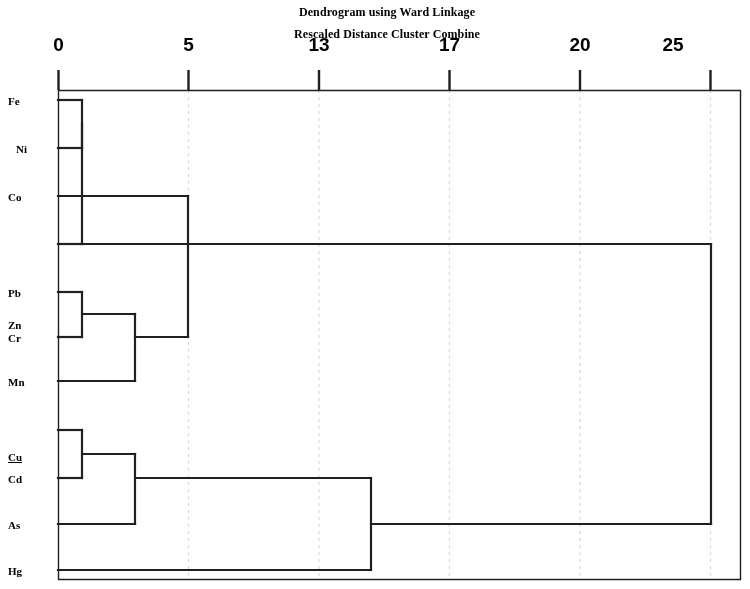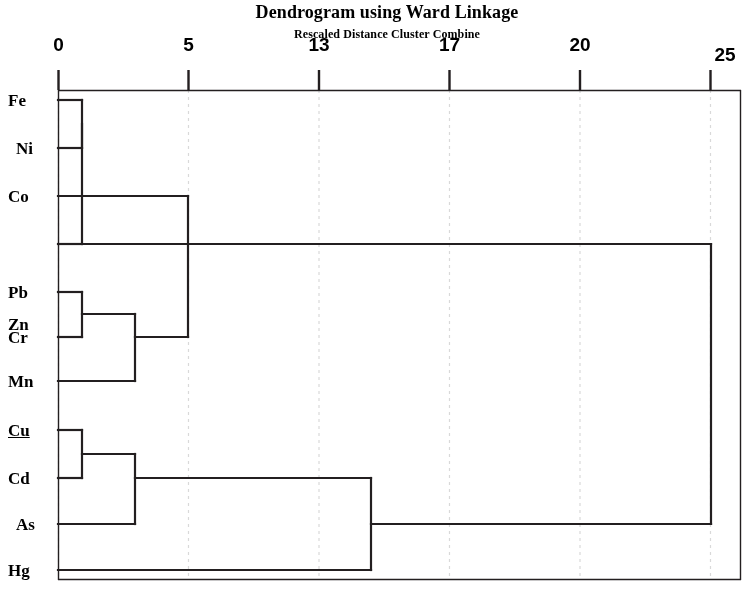--- a/index.html
+++ b/index.html
@@ -22,21 +22,21 @@
     height: 589px;
   }
   .title-block {
     position: absolute;
     left: 0;
     top: 3px;
     width: 750px;
     text-align: center;
   }
   .title-main {
-    font-size: 18px;
+    font-size: 12px;
     font-weight: bold;
     letter-spacing: 0.1px;
     line-height: 19px;
     display: block;
     margin-left: 24px;
   }
   .title-sub {
     font-size: 12px;
     font-weight: bold;
     letter-spacing: 0.1px;
@@ -57,21 +57,21 @@
     position: absolute;
     font-family: "Liberation Sans", "DejaVu Sans", sans-serif;
     font-size: 19px;
     font-weight: bold;
     transform: translateX(-50%);
     white-space: nowrap;
   }
   .leaf-label {
     position: absolute;
     font-family: "Liberation Serif", "DejaVu Serif", serif;
-    font-size: 17px;
+    font-size: 11px;
     font-weight: bold;
     transform: translateY(-50%);
     white-space: nowrap;
     text-align: left;
   }
   svg.dendro {
     position: absolute;
     left: 0;
     top: 0;
   }
@@ -156,28 +156,28 @@
       <path d="M711,244 L711,524"></path>
     </g>
   </svg>
 
   <div class="axis-labels">
     <span class="tick-label" style="left:58.5px; top:34px;">0</span>
     <span class="tick-label" style="left:188.5px; top:34px;">5</span>
     <span class="tick-label" style="left:319px; top:34px;">13</span>
     <span class="tick-label" style="left:449.5px; top:34px;">17</span>
     <span class="tick-label" style="left:580px; top:34px;">20</span>
-    <span class="tick-label" style="left:725px; top:34px;margin-top:10px;">25</span>
+    <span class="tick-label" style="left:673px; top:34px;">25</span>
 
     <span class="leaf-label" style="left:8px; top:101px;">Fe</span>
     <span class="leaf-label" style="left:16px; top:149px;">Ni</span>
     <span class="leaf-label" style="left:8px; top:197px;">Co</span>
     <span class="leaf-label" style="left:8px; top:245px;margin-top:48px;">Pb</span>
     <span class="leaf-label" style="left:8px; top:293px;margin-top:32px;">Zn</span>
     <span class="leaf-label" style="left:8px; top:338px;">Cr</span>
     <span class="leaf-label" style="left:8px; top:382px;">Mn</span>
-    <span class="leaf-label" style="left:8px; top:431px;text-decoration:underline;">Cu</span>
+    <span class="leaf-label" style="left:8px; top:457px;text-decoration:underline;">Cu</span>
     <span class="leaf-label" style="left:8px; top:479px;">Cd</span>
-    <span class="leaf-label" style="left:16px; top:525px;">As</span>
+    <span class="leaf-label" style="left:8px; top:525px;">As</span>
     <span class="leaf-label" style="left:8px; top:571px;">Hg</span>
   </div>
 
 </div>
 
 </body></html>

